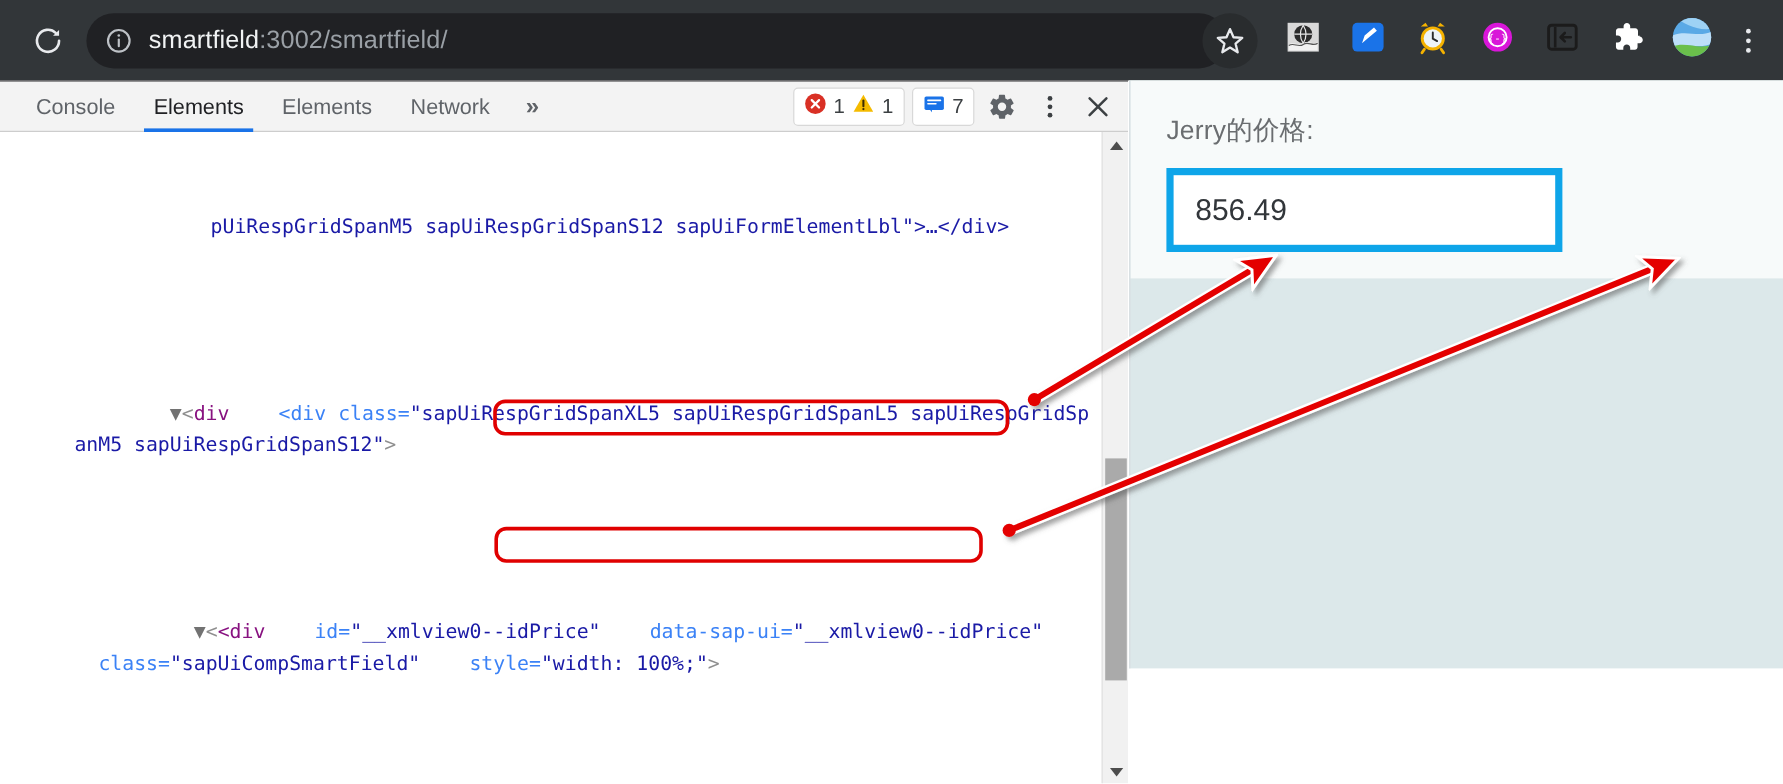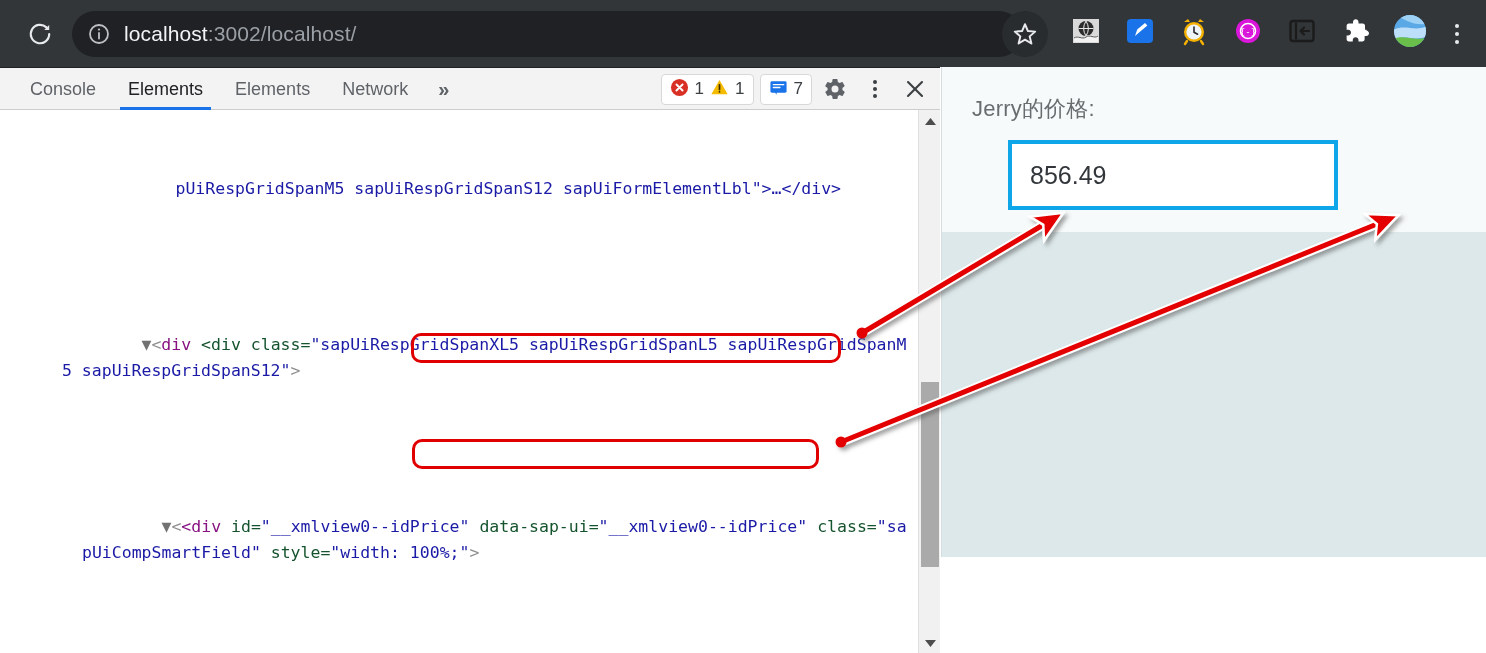--- a/index.html
+++ b/index.html
@@ -90,21 +90,21 @@
   .dom-code{
     position:absolute; left:0; top:-12px; width:925px;
     font-family:"DejaVu Sans Mono","Liberation Mono",monospace;
     font-size:16.5px; line-height:26px; color:#303942;
     white-space:pre-wrap; word-break:break-all;
     padding:0 10px 0 0;
   }
   .node-line{ position:relative; }
   .tagpunct{ color:#8f8f8f; }
   .tagname{ color:#881280; }
-  .attrname{ color:#14532d; }
+  .attrname{ color:#3b82f6;margin-left:31px; }
   .attrval{ color:#1a1aa6; }
   .triangle{ color:#727272; }
 
   
   .dom-scroll{
     position:absolute; right:0; top:42px; width:22px; height:544px;
     background:#f1f1f1; border-left:1px solid #e0e0e0;
   }
   .dom-scroll .arrow{
     position:absolute; left:0; width:22px; height:22px;
@@ -129,23 +129,23 @@
   }
   .app-label{
     position:absolute; left:30px; top:27px;
     font-size:22px; color:#6a6d70; letter-spacing:.2px;
     font-family:"Liberation Sans", sans-serif;
   }
   .field-row{
     position:absolute; left:30px; top:73px; display:flex; gap:12px;
   }
   .sap-input{
-    background:#ffffff; border:4px solid #0ea5e9;
+    background:#ffffff; border:6px solid #0ea5e9;
     height:70px; display:flex; align-items:center;
-    padding:0 18px; font-size:25px; color:#32363a;margin-left:36px;
+    padding:0 18px; font-size:25px; color:#32363a;
   }
   .sap-input.amount{ width:330px; }
   .sap-input.unit{ width:155px; }
 
   
   .anno-layer{
     position:absolute; left:0; top:0; width:1486px; height:653px;
     pointer-events:none;
   }
   .hl-box{
@@ -166,21 +166,21 @@
     </svg>
   </div>
   <div class="omnibox">
     <span class="info-icon">
       <svg width="24" height="24" viewBox="0 0 24 24" fill="none" stroke="#bdc1c6" stroke-width="1.8">
         <circle cx="12" cy="12" r="9"></circle>
         <line x1="12" y1="11" x2="12" y2="16.5" stroke-linecap="round"></line>
         <circle cx="12" cy="7.6" r="1.1" fill="#bdc1c6" stroke="none"></circle>
       </svg>
     </span>
-    <span class="url-text"><span class="host">localhost</span><span>:3002/localhost/</span></span>
+    <span class="url-text"><span class="host">smartfield</span><span>:3002/smartfield/</span></span>
   </div>
 </div>
 
 <div class="star-wrap">
   <svg width="26" height="26" viewBox="0 0 24 24" fill="none" stroke="#e8eaed" stroke-width="1.8" stroke-linejoin="round">
     <polygon points="12,3 14.7,9.3 21.4,9.8 16.3,14.2 17.9,20.8 12,17.2 6.1,20.8 7.7,14.2 2.6,9.8 9.3,9.3"></polygon>
   </svg>
 </div>
 
 <div class="ext-row">

